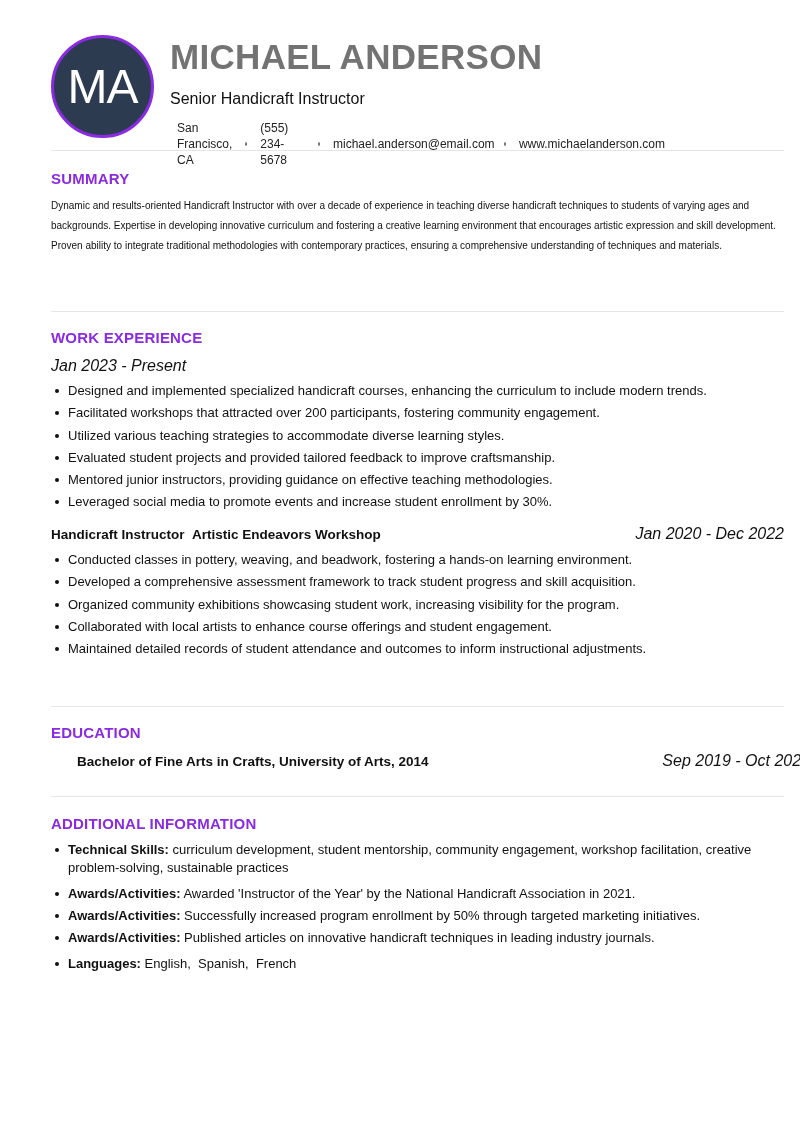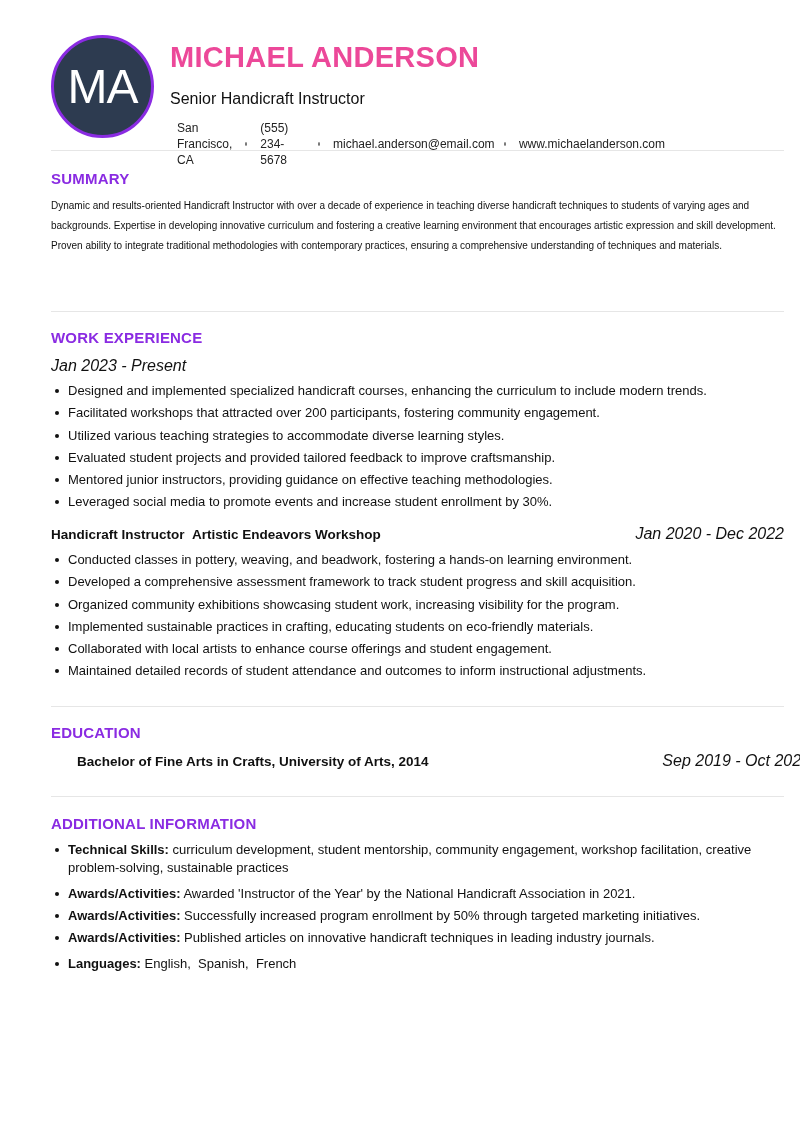--- a/index.html
+++ b/index.html
@@ -15,21 +15,21 @@
     
     .avatar {
       position: absolute; left: 34px; top: 35px;
       width: 103px; height: 103px; border-radius: 50%;
       background: #2d3b50; border: 3px solid #8a2be2;
       display: flex; align-items: center; justify-content: center;
       color: #ffffff; font-size: 48px; font-weight: 400; letter-spacing: -1px;
     }
     .name {
       position: absolute; left: 153px; top: 36px;
-      font-size: 29px; font-weight: 700; color: #ec4899; letter-spacing: 0.3px;
+      font-size: 35px; font-weight: 700; color: #737373; letter-spacing: 0.3px;
       line-height: 42px;
     }
     .job-title {
       position: absolute; left: 153px; top: 89px;
       font-size: 16px; color: #111111; line-height: 20px;
     }
     .contact {
       position: absolute; left: 160px; top: 120px;
       display: flex; align-items: center; font-size: 12px; color: #222; line-height: 16px;
     }
@@ -115,21 +115,20 @@
   <div class="job-header" style="top:525px;">
     <div class="job-role">
       <span>Handicraft Instructor</span>&nbsp;&nbsp;<span>Artistic Endeavors Workshop</span>
     </div>
     <div class="job-date">Jan 2020 - Dec 2022</div>
   </div>
   <ul class="bullets" style="top:551px;">
     <li>Conducted classes in pottery, weaving, and beadwork, fostering a hands-on learning environment.</li>
     <li>Developed a comprehensive assessment framework to track student progress and skill acquisition.</li>
     <li>Organized community exhibitions showcasing student work, increasing visibility for the program.</li>
-    <li>Implemented sustainable practices in crafting, educating students on eco-friendly materials.</li>
     <li>Collaborated with local artists to enhance course offerings and student engagement.</li>
     <li>Maintained detailed records of student attendance and outcomes to inform instructional adjustments.</li>
   </ul>
 
   <div class="divider" style="top:706px;"></div>
 
   <div class="section-title" style="top:723px;">EDUCATION</div>
   <div class="job-header" style="top:752px;margin-left:26px;">
     <div class="job-role">Bachelor of Fine Arts in Crafts, University of Arts, 2014</div>
     <div class="job-date">Sep 2019 - Oct 2020</div>

